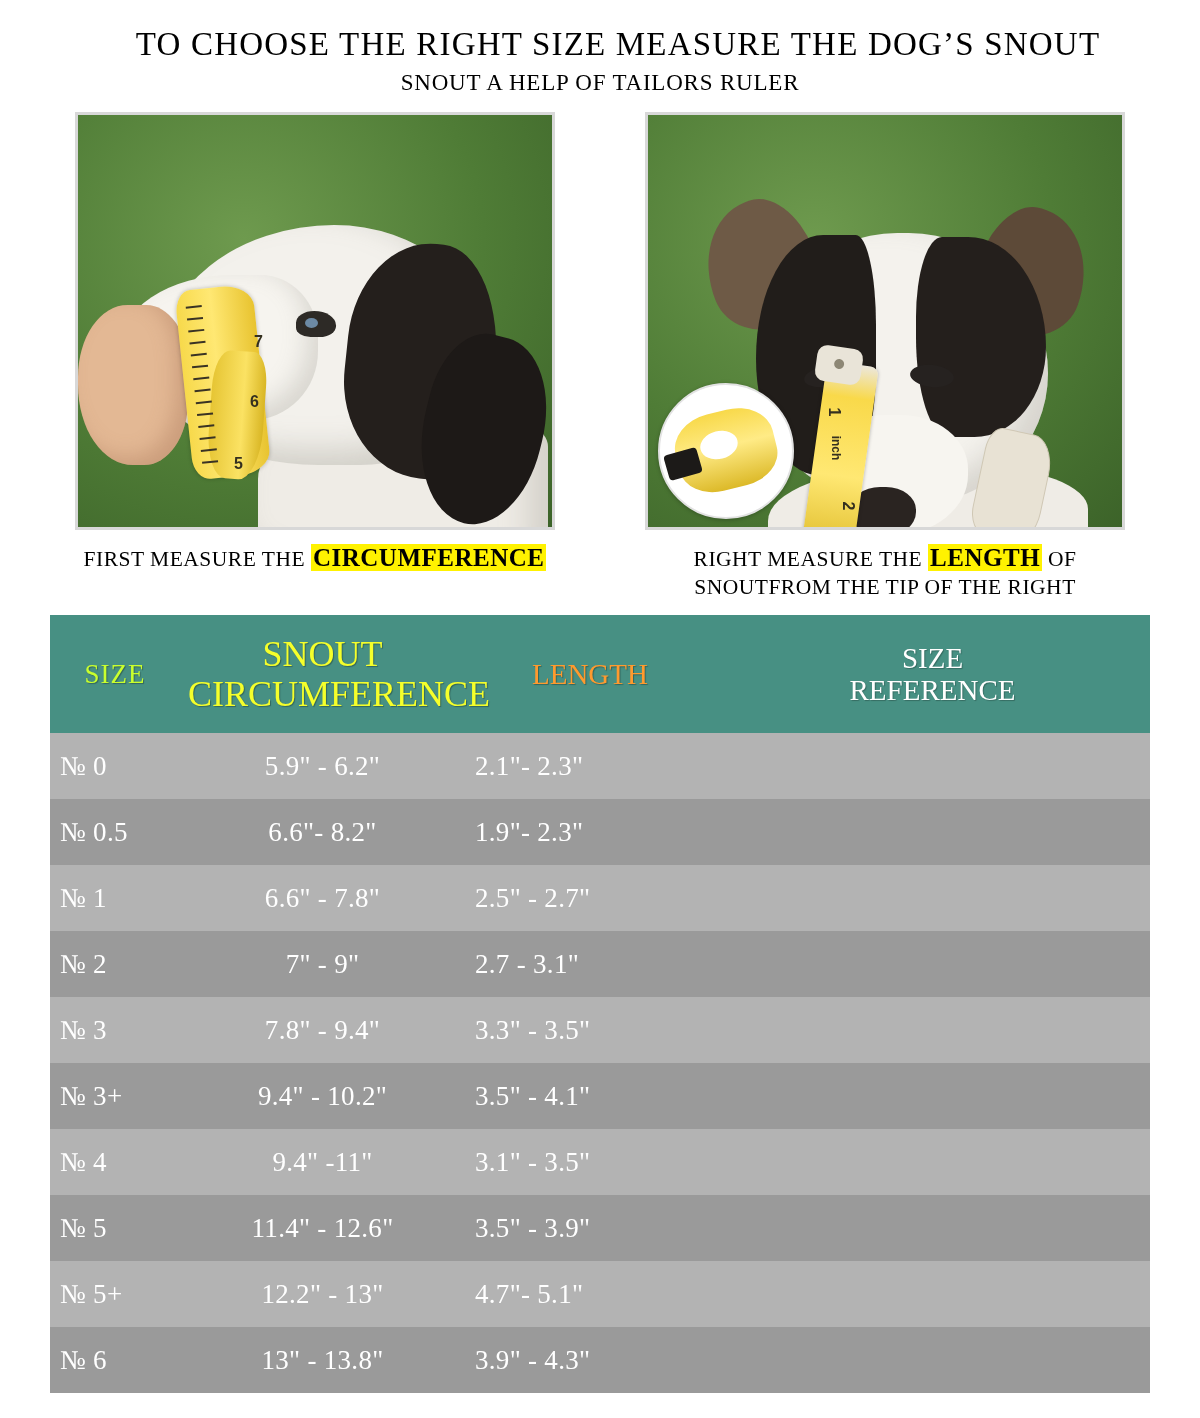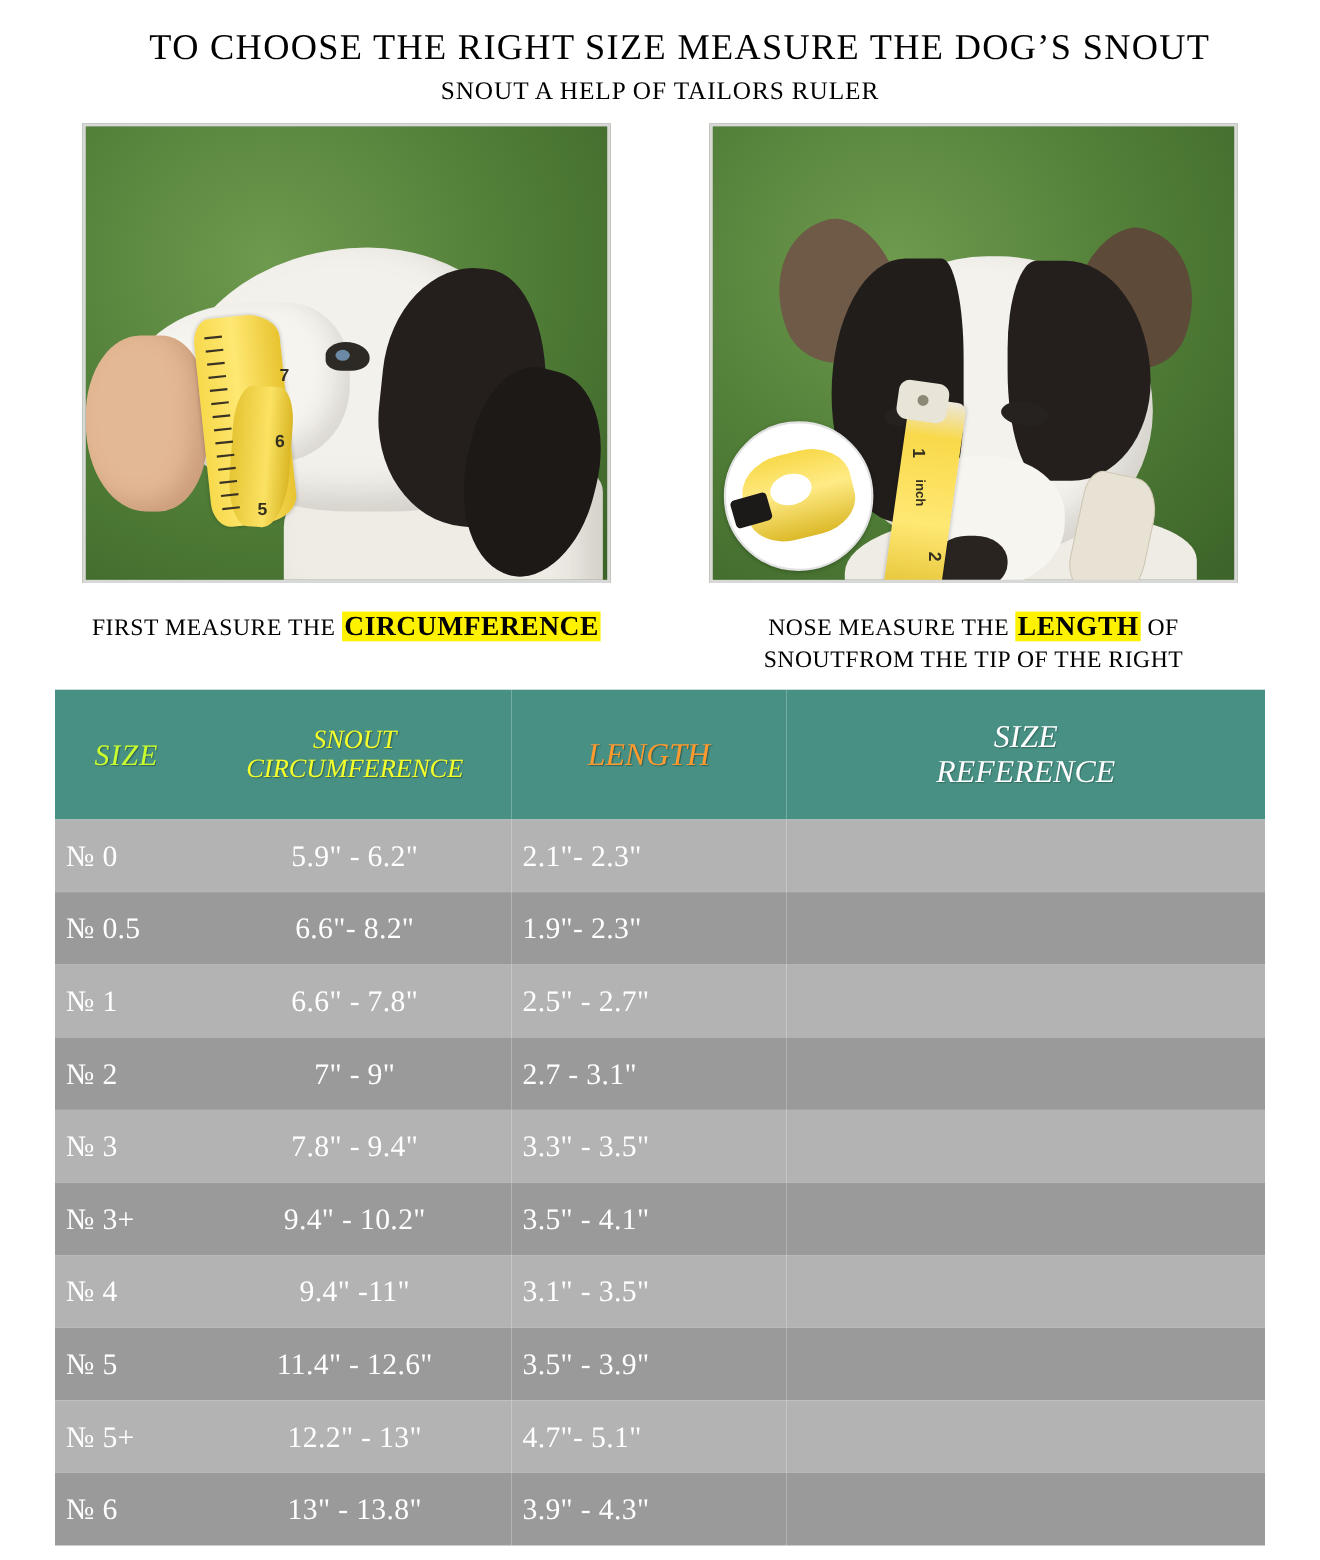--- a/index.html
+++ b/index.html
@@ -324,21 +324,21 @@
     border-radius: 4px;
     transform: rotate(-16deg);
   }
 
   
   .caption {
     text-align: center;
     font-size: 21.5px;
     line-height: 1.28;
     letter-spacing: 0.5px;
-    margin-top: 24px;
+    margin-top: 12px;
     max-width: 520px;
   }
   .hl {
     background: #fff200;
     font-weight: bold;
     font-size: 25px;
     padding: 0 2px;
   }
 
   
@@ -351,31 +351,30 @@
     border-collapse: collapse;
     table-layout: fixed;
   }
   table.sizes thead th {
     background: #479083;
     height: 110px;
     vertical-align: middle;
     font-weight: normal;
     padding: 4px 8px;
     text-align: center;
-    font-style: italic;
   }
   .th-size {
     color: #c9ff2e;
     font-size: 27px;
     letter-spacing: 1px;
     text-shadow: 1px 1px 1px rgba(0,0,0,.3);
   }
   .th-circ {
     color: #f5ff2b;
-    font-size: 24px;
+    font-size: 36px;
     line-height: 1.12;
     text-shadow: 1px 1px 1px rgba(0,0,0,.3);
   }
   .th-length {
     color: #ff9a2e;
     font-size: 29px;
     text-shadow: 1px 1px 1px rgba(0,0,0,.3);
   }
   .th-breed {
     color: #ffffff;
@@ -474,21 +473,21 @@
           <div class="tape-num" style="left:176px; top:326px; font-size:12px; transform:rotate(90deg);">inch</div>
           <div class="tape-num" style="left:196px; top:382px; transform:rotate(90deg);">2</div>
           <div class="d2-inset">
             <div class="roll"></div>
             <div class="rollhole"></div>
             <div class="blacktab"></div>
           </div>
         </div>
       </div>
       <div class="caption">
-        <span>NOSE MEASURE THE </span><span class="hl">LENGTH</span><span> OF</span><br>
+        <span>RIGHT MEASURE THE </span><span class="hl">LENGTH</span><span> OF</span><br>
         <span>SNOUTFROM THE TIP OF THE RIGHT</span><br>
       </div>
     </div>
 
   </div>
 
   <div class="table-wrap">
     <table class="sizes">
       <colgroup>
         <col class="col-size">

